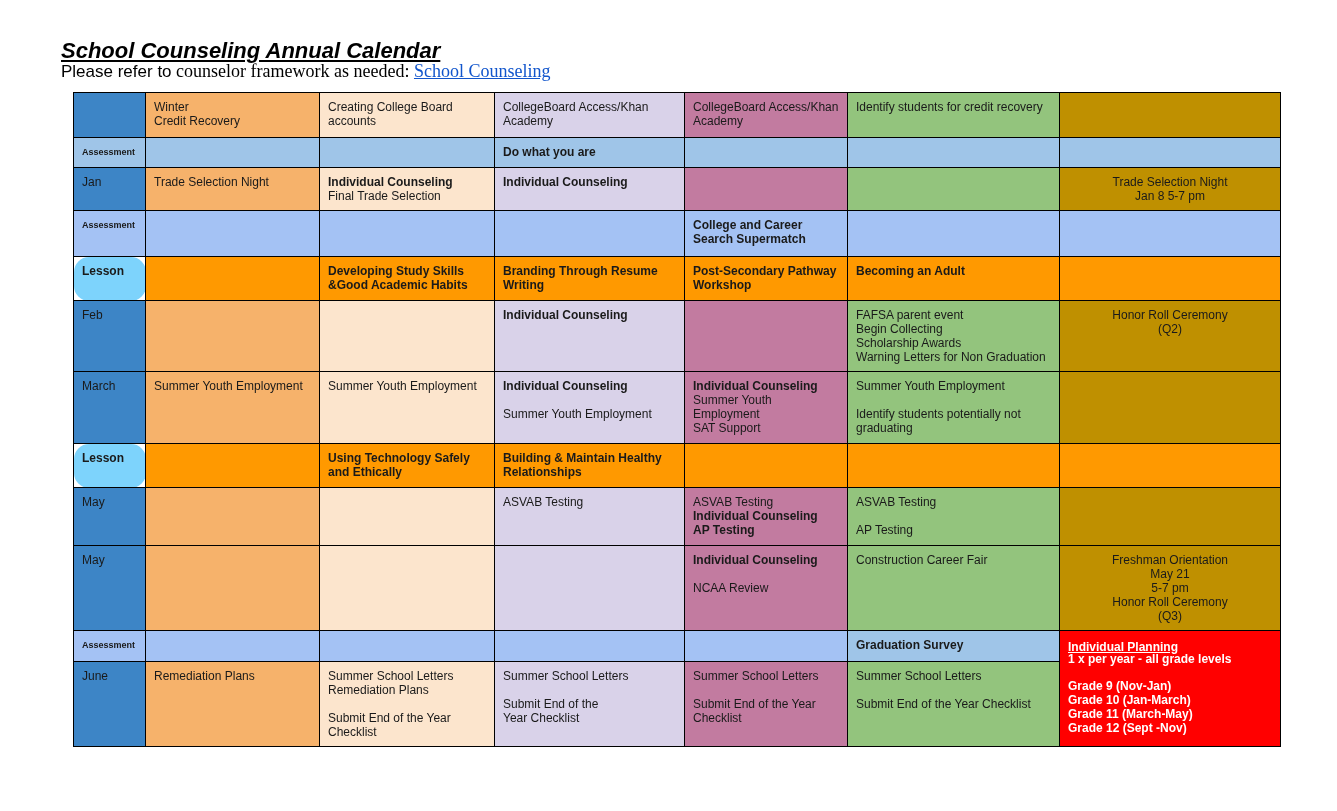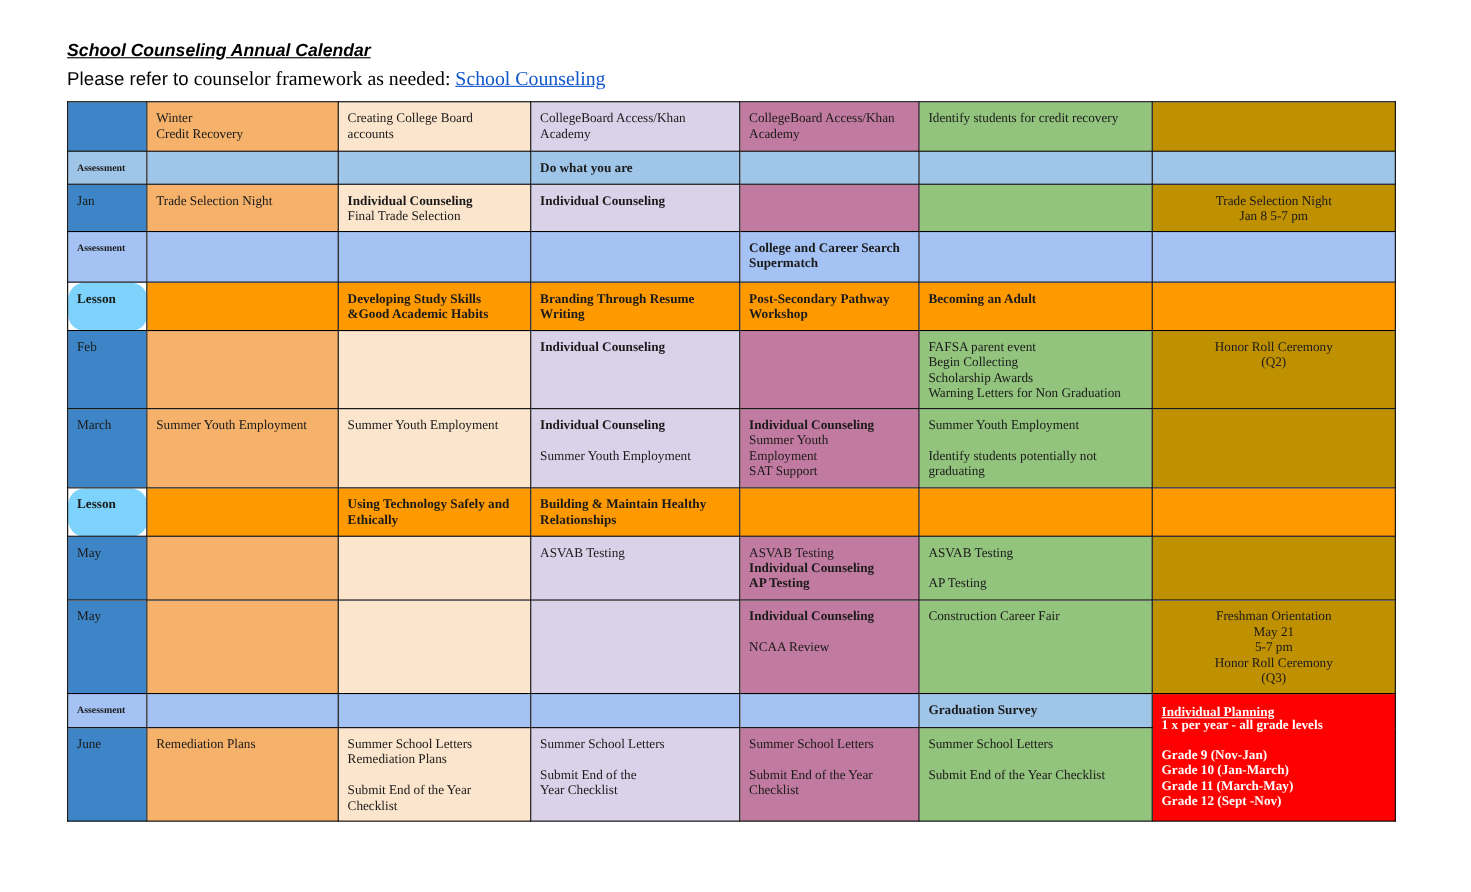--- a/index.html
+++ b/index.html
@@ -1,31 +1,31 @@
 <!DOCTYPE html>
 <html><head>
 <meta charset="utf-8">
 <style>
   html, body { margin: 0; padding: 0; background: #ffffff; }
   body { width: 1337px; height: 811px; position: relative; overflow: hidden; }
   .title {
     position: absolute; left: 61px; top: 38px;
-    font-family: "Liberation Sans", sans-serif; font-size: 16px;
+    font-family: "Liberation Sans", sans-serif; font-size: 22px;
     font-weight: bold; font-style: italic; text-decoration: underline; color: #000;
   }
   .subtitle {
     position: absolute; left: 61px; top: 61px; font-size: 18px; color: #000;
     font-family: "Liberation Serif", serif;
   }
   .subtitle .sans { font-family: "Liberation Sans", sans-serif; font-size: 17px; }
   .subtitle a { color: #1a0dab; text-decoration: underline; color:#1155cc; }
   table.cal {
-    position: absolute; left: 61px; top: 92px;
+    position: absolute; left: 73px; top: 92px;
     border-collapse: collapse; table-layout: fixed;
-    font-family: Liberation Serif, serif; font-size: 12px; color: #1a1a1a;
+    font-family: Liberation Sans, sans-serif; font-size: 12px; color: #1a1a1a;
   }
   table.cal td {
     border: 1.5px solid #000; vertical-align: top;
     padding: 7px 8px 4px 8px; line-height: 14px; white-space: pre-line;
     overflow: hidden;
   }
   td.lbl { background: #3d85c6; border-color: #1c4587 #1c4587 #1c4587 #1c4587; }
   td.lbl-assess { background: #a4c2f4; font-size: 9px; font-weight: bold; padding-top: 8px; }
   td.lbl-assess1 { background: #9fc5e8; }
   td.lbl-lesson { background: #7dd3fc; font-weight: bold; border-radius: 15px; }

